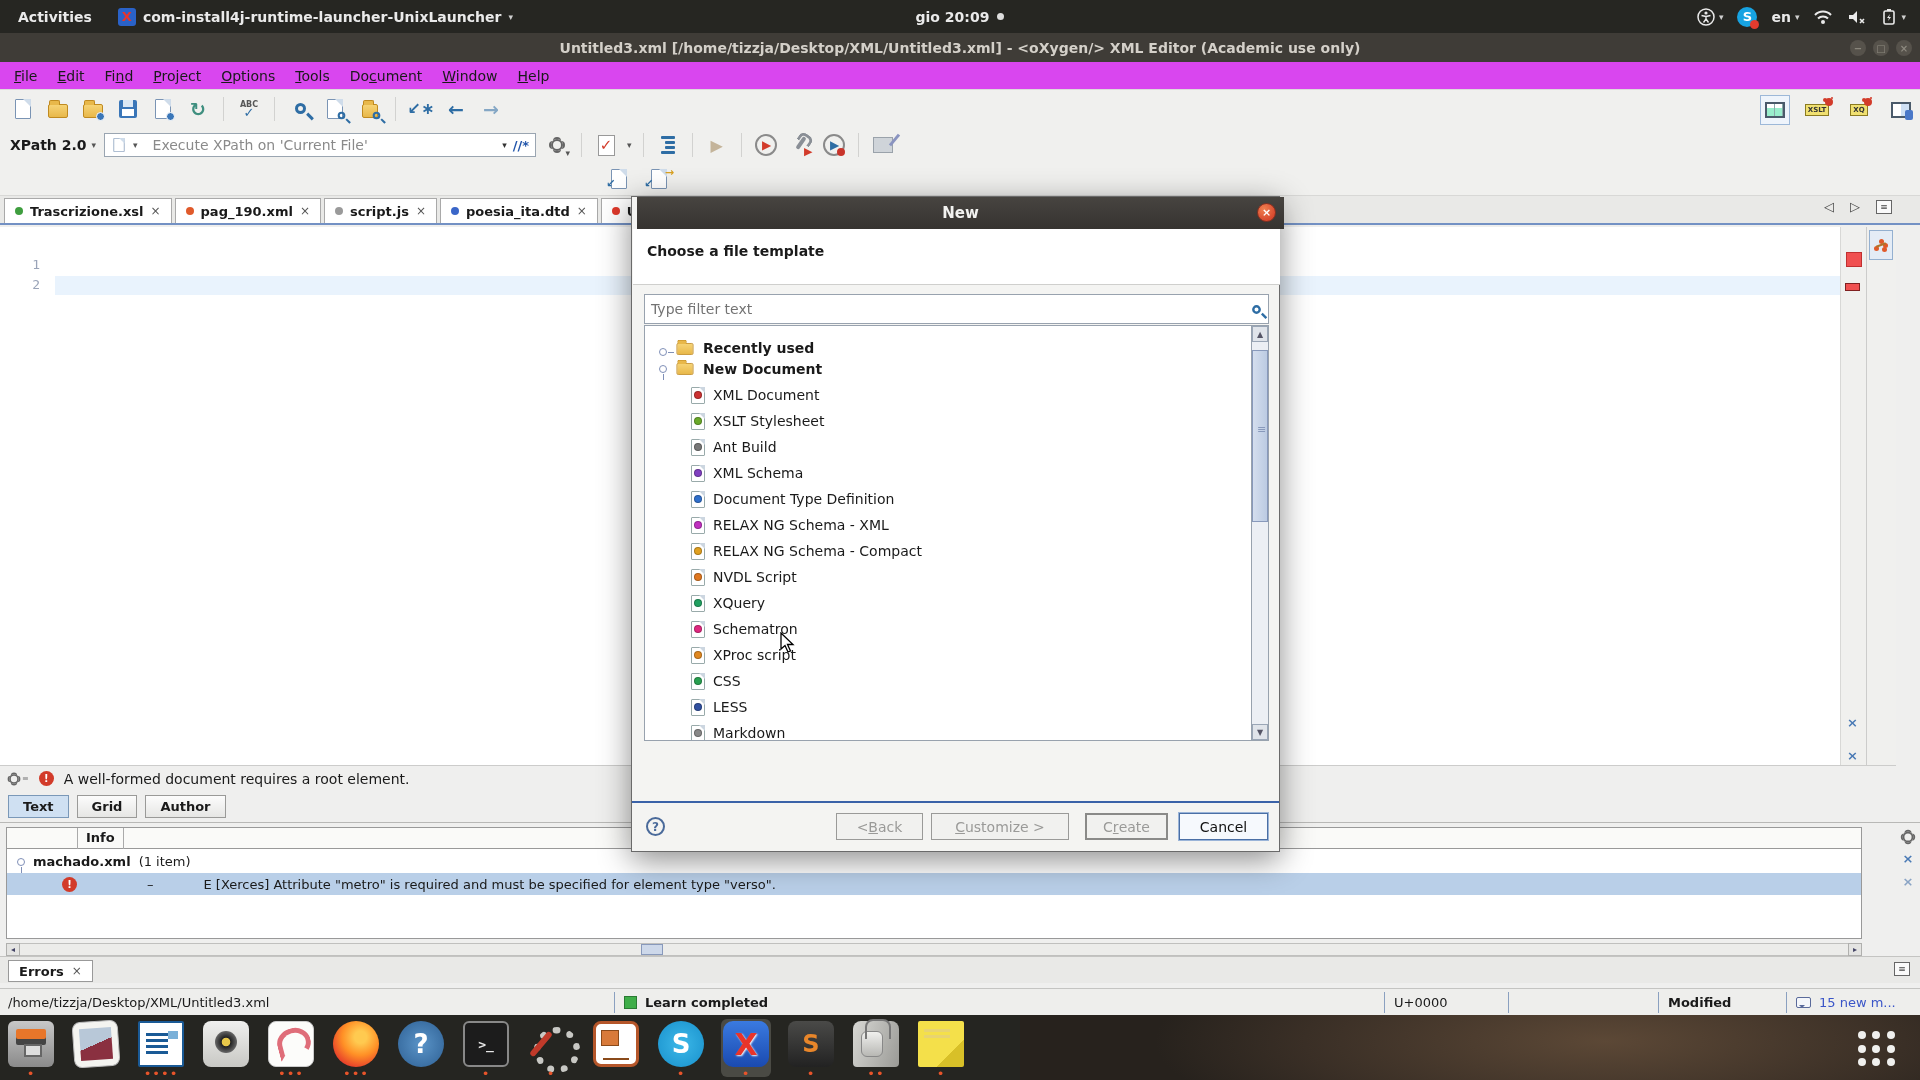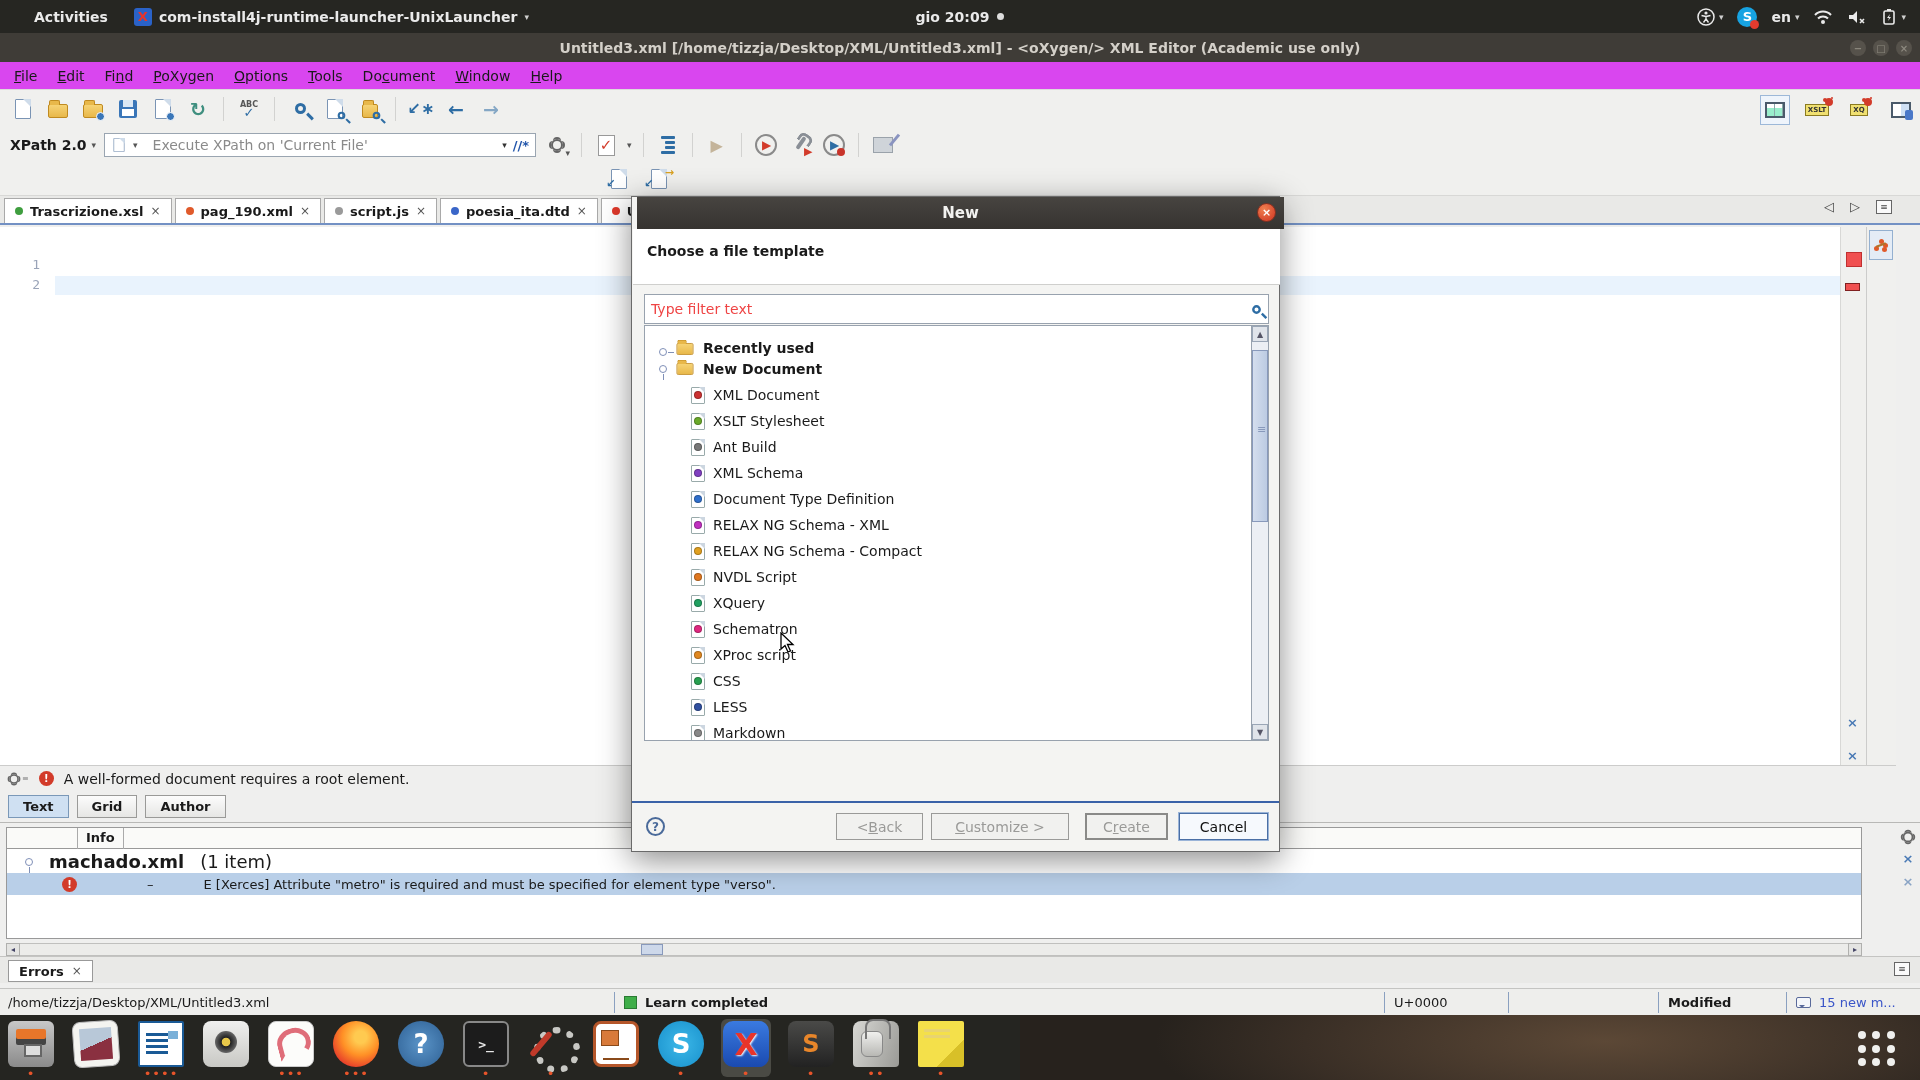--- a/index.html
+++ b/index.html
@@ -1,20 +1,20 @@
 <!DOCTYPE html>
 <html><head>
 <meta charset="utf-8">
 <style>
   * { margin:0; padding:0; box-sizing:border-box; }
   html,body { width:1920px; height:1080px; overflow:hidden; }
   body { font-family:"DejaVu Sans","Liberation Sans",sans-serif; font-size:14px; color:#1a1a1a; background:#efefee; position:relative; }
 
   
-  .topbar { position:absolute; left:0; top:0; width:1920px; height:33px; background:#262622; color:#eaeaea; display:flex; align-items:center;padding-left:16px; }
+  .topbar { position:absolute; left:0; top:0; width:1920px; height:33px; background:#262622; color:#eaeaea; display:flex; align-items:center; }
   .tb-activities { padding:0 18px; font-weight:bold; height:100%; display:flex; align-items:center; }
   .tb-app { display:flex; align-items:center; gap:7px; font-weight:bold; padding:0 8px; }
   .oxy-mini { width:18px; height:18px; background:#2a62c8; border-radius:3px; color:#e8342a; font-weight:bold; font-size:13px; display:flex; align-items:center; justify-content:center; }
   .tb-clock { position:absolute; left:0; right:0; top:0; height:33px; display:flex; align-items:center; justify-content:center; gap:8px; font-weight:bold; pointer-events:none; }
   .tb-clock .mdot { width:7px; height:7px; border-radius:50%; background:#ddd; }
   .tb-right { margin-left:auto; display:flex; align-items:center; gap:14px; padding-right:14px; height:100%; }
   .caret { font-size:9px; color:#cfcfcf; }
   .skype-dot { width:20px; height:20px; border-radius:50%; background:#17a3e2; color:#fff; font-weight:bold; font-size:13px; display:flex; align-items:center; justify-content:center; position:relative; }
   .skype-dot::after { content:""; position:absolute; right:-2px; bottom:-2px; width:9px; height:9px; border-radius:50%; background:#e23b2e; }
 
@@ -113,21 +113,21 @@
   .gearlines .lines { font-size:8px; color:#777; line-height:3px; }
   .viewrow { position:absolute; left:0; top:791px; width:1896px; height:31px; background:#efefee; display:flex; align-items:center; gap:8px; padding-left:8px; }
   .vbtn { height:23px; padding:0 14px; background:linear-gradient(#fcfcfc,#e6e6e4); border:1px solid #9a9a98; display:flex; align-items:center; font-weight:bold; font-size:13px; }
   .vbtn.sel { background:#cfe0f2; border:1px solid #7a98b8; }
 
   
   .errors { position:absolute; left:0; top:822px; width:1920px; height:160px; background:#efefee; border-top:1px solid #b8b8b6; }
   .errpanel { position:absolute; left:6px; top:4px; width:1856px; height:112px; background:#fff; border:1px solid #999; }
   .errhead { position:absolute; left:0; top:0; width:100%; height:21px; background:#fafaf8; border-bottom:1px solid #999; }
   .errhead .cell { position:absolute; left:70px; top:0; height:21px; border-left:1px solid #aaa; border-right:1px solid #aaa; padding:2px 8px; font-weight:bold; font-size:13px; }
-  .errrow1 { position:absolute; left:0; top:23px; width:100%; height:21px; display:flex; align-items:center; gap:16px; padding-left:18px; font-size:18px; }
+  .errrow1 { position:absolute; left:0; top:23px; width:100%; height:21px; display:flex; align-items:center; gap:8px; padding-left:10px; font-size:13px; }
   .errrow2 { position:absolute; left:0; top:45px; width:100%; height:22px; background:#b9cfe8; display:flex; align-items:center; font-size:13px; }
   .twisty { width:8px; height:8px; border:1px solid #8090b8; border-radius:50%; position:relative; }
   .twisty.exp::after { content:""; position:absolute; left:3px; top:8px; width:1px; height:6px; background:#8090b8; }
   .twisty.col::after { content:""; position:absolute; left:8px; top:3px; width:6px; height:1px; background:#8090b8; }
   .hscroll { position:absolute; left:6px; top:120px; width:1856px; height:13px; background:#ececea; border:1px solid #c0c0be; }
   .hthumb { position:absolute; left:634px; top:0; width:22px; height:11px; background:#cdd8ea; border:1px solid #8899bb; }
   .harrow { position:absolute; top:-1px; width:14px; height:13px; background:#e4e4e2; border:1px solid #b0b0ae; font-size:8px; color:#446; display:flex; align-items:center; justify-content:center; }
   .errtabrow { position:absolute; left:0; top:133px; width:1920px; height:27px; background:#e9e9e7; border-top:1px solid #c4c4c2; }
   .errtab { position:absolute; left:8px; top:3px; height:22px; background:#fff; border:1px solid #999; display:flex; align-items:center; gap:8px; padding:0 10px; font-size:13px; font-weight:bold; }
   .errside { position:absolute; right:6px; top:8px; display:flex; flex-direction:column; gap:8px; align-items:center; }
@@ -179,21 +179,21 @@
   .di14 { background:linear-gradient(135deg,#f4e04a 70%,#d8c028 70%); border-radius:2px; position:relative; }
   .di14::before { content:""; position:absolute; left:6px; top:8px; width:26px; height:3px; background:#e8d470; box-shadow:0 6px 0 #e8d470; }
   .appsgrid { position:absolute; right:24px; top:16px; width:38px; height:36px; display:grid; grid-template-columns:repeat(3,1fr); gap:5px; }
   .appsgrid i { width:8px; height:8px; border-radius:50%; background:#f0f0ee; }
 
   
   .dialog { position:absolute; left:631px; top:196px; width:649px; height:656px; background:#f4f4f2; border:1px solid #6a6a6a; box-shadow:0 8px 30px rgba(0,0,0,.45); z-index:50; }
   .dlg-title { position:absolute; left:5px; top:0; width:100%; height:32px; background:linear-gradient(#474440,#363330); color:#f2f2f0; font-weight:bold; font-size:15px; display:flex; align-items:center; justify-content:center; }
   .dlg-close { position:absolute; right:8px; top:6px; width:19px; height:19px; border-radius:50%; background:radial-gradient(circle at 35% 30%,#f08050,#d84a2f 70%); border:1px solid #8a3020; color:#fff; font-size:11px; display:flex; align-items:center; justify-content:center; }
   .dlg-head { position:absolute; left:1px; top:32px; width:647px; height:56px; background:#fff; border-bottom:1px solid #cfcfcd; display:flex; align-items:flex-start; padding:14px; font-weight:bold; }
-  .dlg-filter { position:absolute; left:12px; top:97px; width:625px; height:23px; background:#fff; border:1px solid #98a2ae; display:flex; align-items:center; padding:14px 6px; color:#ef4444; }
+  .dlg-filter { position:absolute; left:12px; top:97px; width:625px; height:23px; background:#fff; border:1px solid #98a2ae; display:flex; align-items:center; padding:14px 6px; color:#737373; }
   .dlg-filter .mag { transform:scale(.8); margin-left:auto; }
   .dlg-list { position:absolute; left:12px; top:128px; width:625px; height:416px; background:#fff; border:1px solid #98a2ae; overflow:hidden; }
   .drow { position:absolute; left:0; width:100%; height:26px; display:flex; align-items:center; }
   .drow .lbl { font-size:14px; }
   .drow.folder .lbl { font-weight:bold; }
   .dpage { width:14px; height:17px; background:#fff; border:1px solid #9aa; border-radius:1px; display:flex; align-items:center; justify-content:center; position:relative; flex:none; }
   .dpage::before { content:""; position:absolute; right:-1px; top:-1px; border:3px solid transparent; border-top-color:#ccd6e0; border-right-color:#ccd6e0; }
   .dpage .cdot { width:8px; height:8px; border-radius:50%; border:1px solid rgba(0,0,0,.25); }
   .vscroll { position:absolute; right:0; top:0; width:17px; height:100%; background:#eceff4; border-left:1px solid #98a2ae; }
   .vsbtn { position:absolute; left:0; width:16px; height:16px; background:#e0e4ea; border:1px solid #9aa6b6; color:#556; font-size:8px; display:flex; align-items:center; justify-content:center; }
@@ -264,21 +264,21 @@
     <span class="wbtn">−</span>
     <span class="wbtn">□</span>
     <span class="wbtn">×</span>
   </div>
 </div>
 
 <div class="menubar">
   <span class="menu-item"><span></span><span class="k">F</span><span>ile</span></span>
   <span class="menu-item"><span></span><span class="k">E</span><span>dit</span></span>
   <span class="menu-item"><span>Fi</span><span class="k">n</span><span>d</span></span>
-  <span class="menu-item"><span></span><span class="k">P</span><span>oXygen</span></span>
+  <span class="menu-item"><span></span><span class="k">P</span><span>roject</span></span>
   <span class="menu-item"><span></span><span class="k">O</span><span>ptions</span></span>
   <span class="menu-item"><span></span><span class="k">T</span><span>ools</span></span>
   <span class="menu-item"><span>Do</span><span class="k">c</span><span>ument</span></span>
   <span class="menu-item"><span></span><span class="k">W</span><span>indow</span></span>
   <span class="menu-item"><span></span><span class="k">H</span><span>elp</span></span>
 </div>
 
 <div class="toolbar1">
   <span class="tico">
       <span class="pg"></span>

